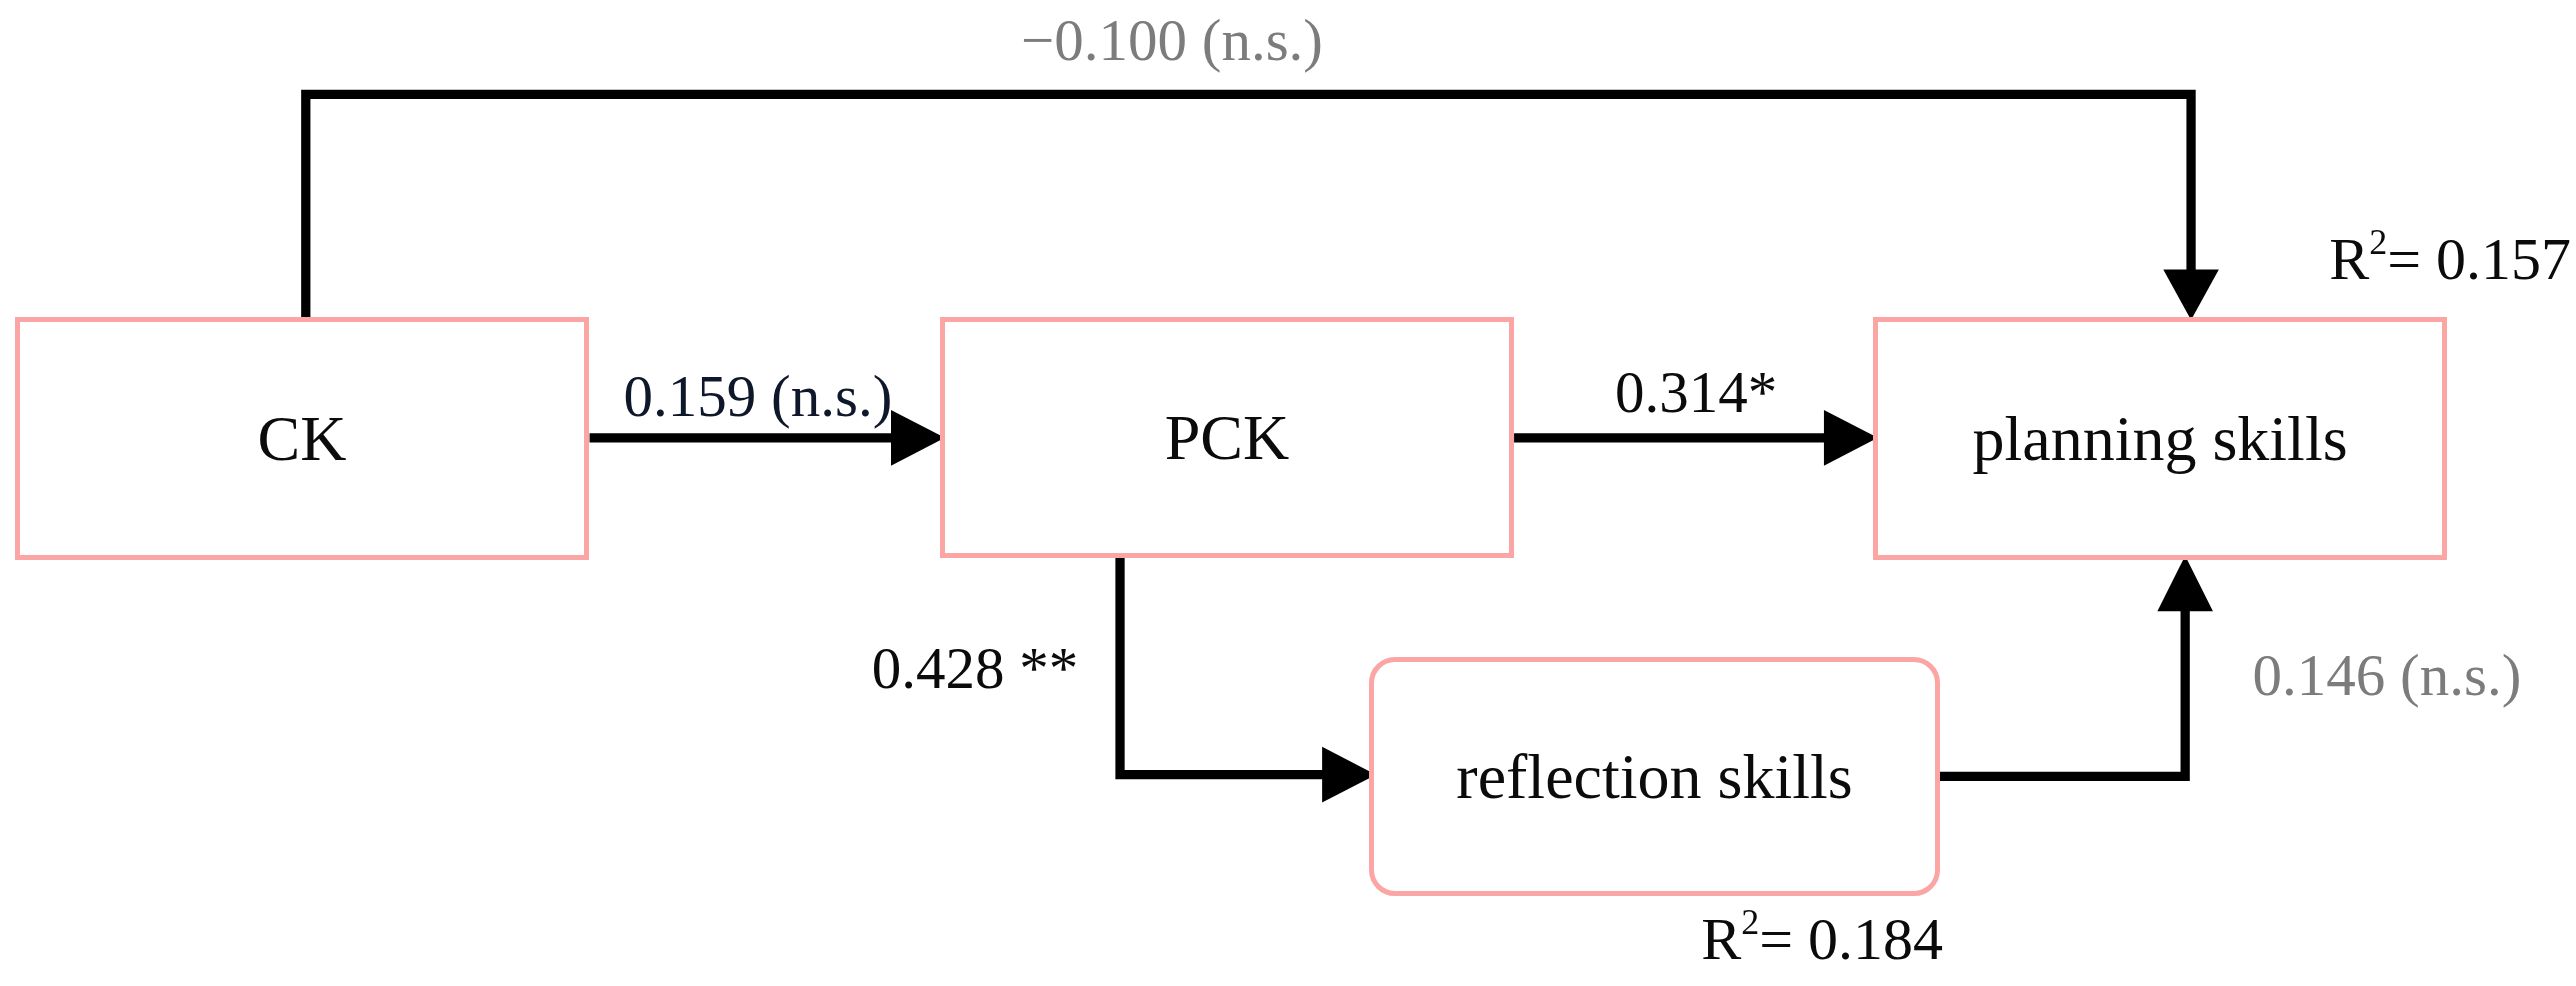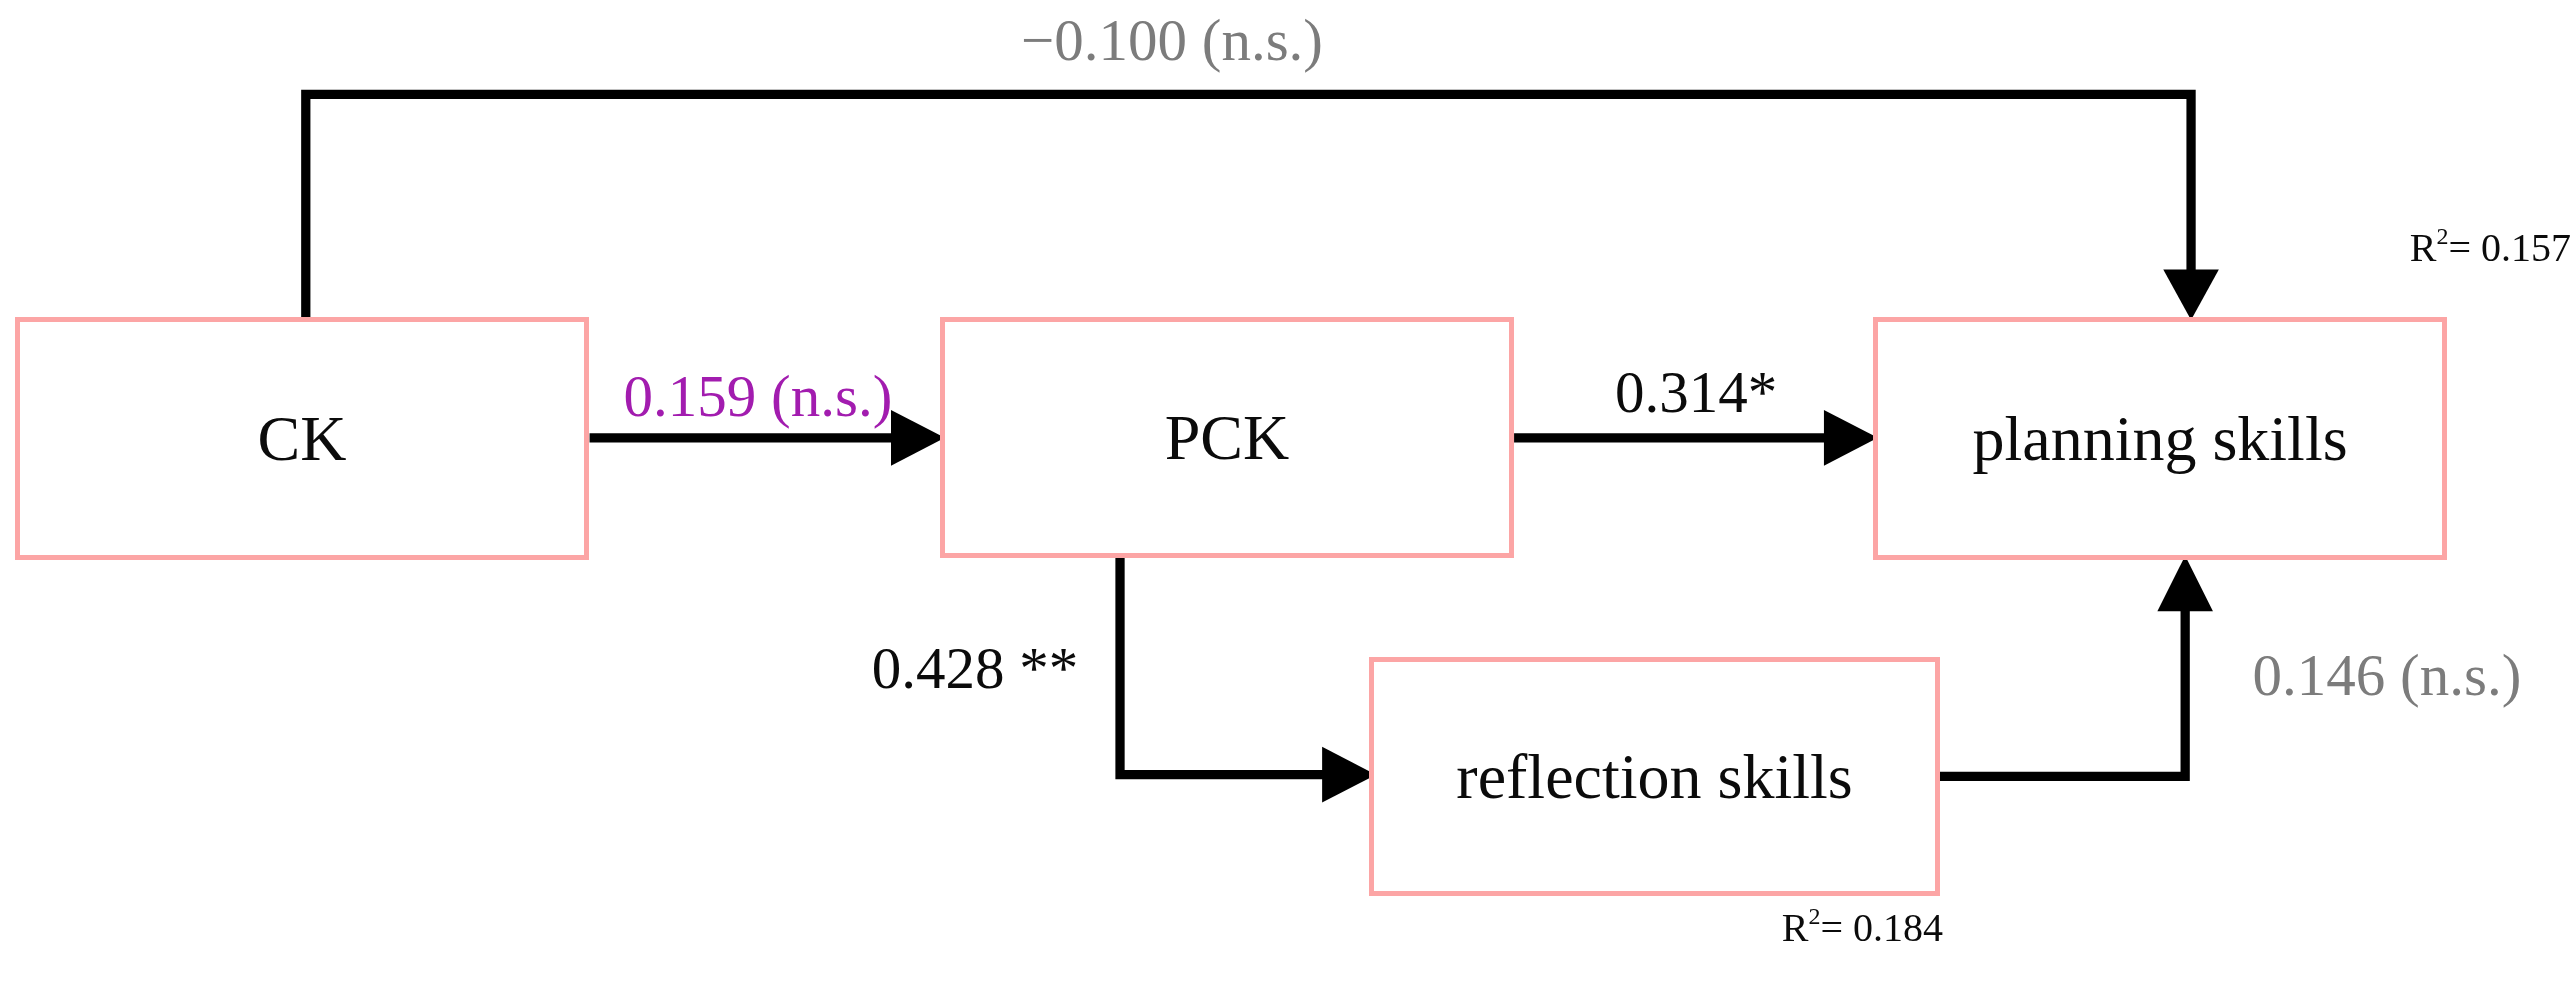--- a/index.html
+++ b/index.html
@@ -25,21 +25,21 @@
   }
   .edge-label {
     position: absolute;
     font-size: 59px;
     line-height: 1.1;
     white-space: nowrap;
     transform: translateX(-50%);
   }
   .r2-label {
     position: absolute;
-    font-size: 40px;
+    font-size: 60px;
     line-height: 1.1;
     color: #0b0b0b;
     white-space: nowrap;
   }
   .r2-label sup {
     font-size: 0.60em;
     line-height: 0;
     position: relative;
     top: -0.12em;
   }
@@ -80,25 +80,25 @@
   </div>
 
   <div class="node" style="left:940px; top:317px; width:574px; height:241px;">
     <span>PCK</span>
   </div>
 
   <div class="node" style="left:1873px; top:317px; width:574px; height:243px;">
     <span>planning skills</span>
   </div>
 
-  <div class="node" style="left:1369px; top:657px; width:571px; height:239px;">
+  <div class="node" style="left:1369px; top:657px; width:571px; height:239px;border-radius:26px;">
     <span>reflection skills</span>
   </div>
 
-  <div class="edge-label" style="left: 758px; top: 364px; color: #a21caf;">0.159 (n.s.)</div>
+  <div class="edge-label" style="left: 758px; top: 364px; color: #0f172a;">0.159 (n.s.)</div>
 
   <div class="edge-label" style="left: 1696px; top: 360px; color: rgb(11, 11, 11);">0.314*</div>
 
   <div class="edge-label" style="left: 1172px; top: 8.4px; color: rgb(124, 124, 124);">−0.100 (n.s.)</div>
 
   <div class="edge-label" style="left: 975px; top: 636px; color: rgb(11, 11, 11);">0.428 **</div>
 
   <div class="edge-label" style="left: 2365px; top: 643px; color: rgb(124, 124, 124); margin-left: 22px;">0.146 (n.s.)</div>
 
   <div class="r2-label" style="right:5px; top:226px;">

